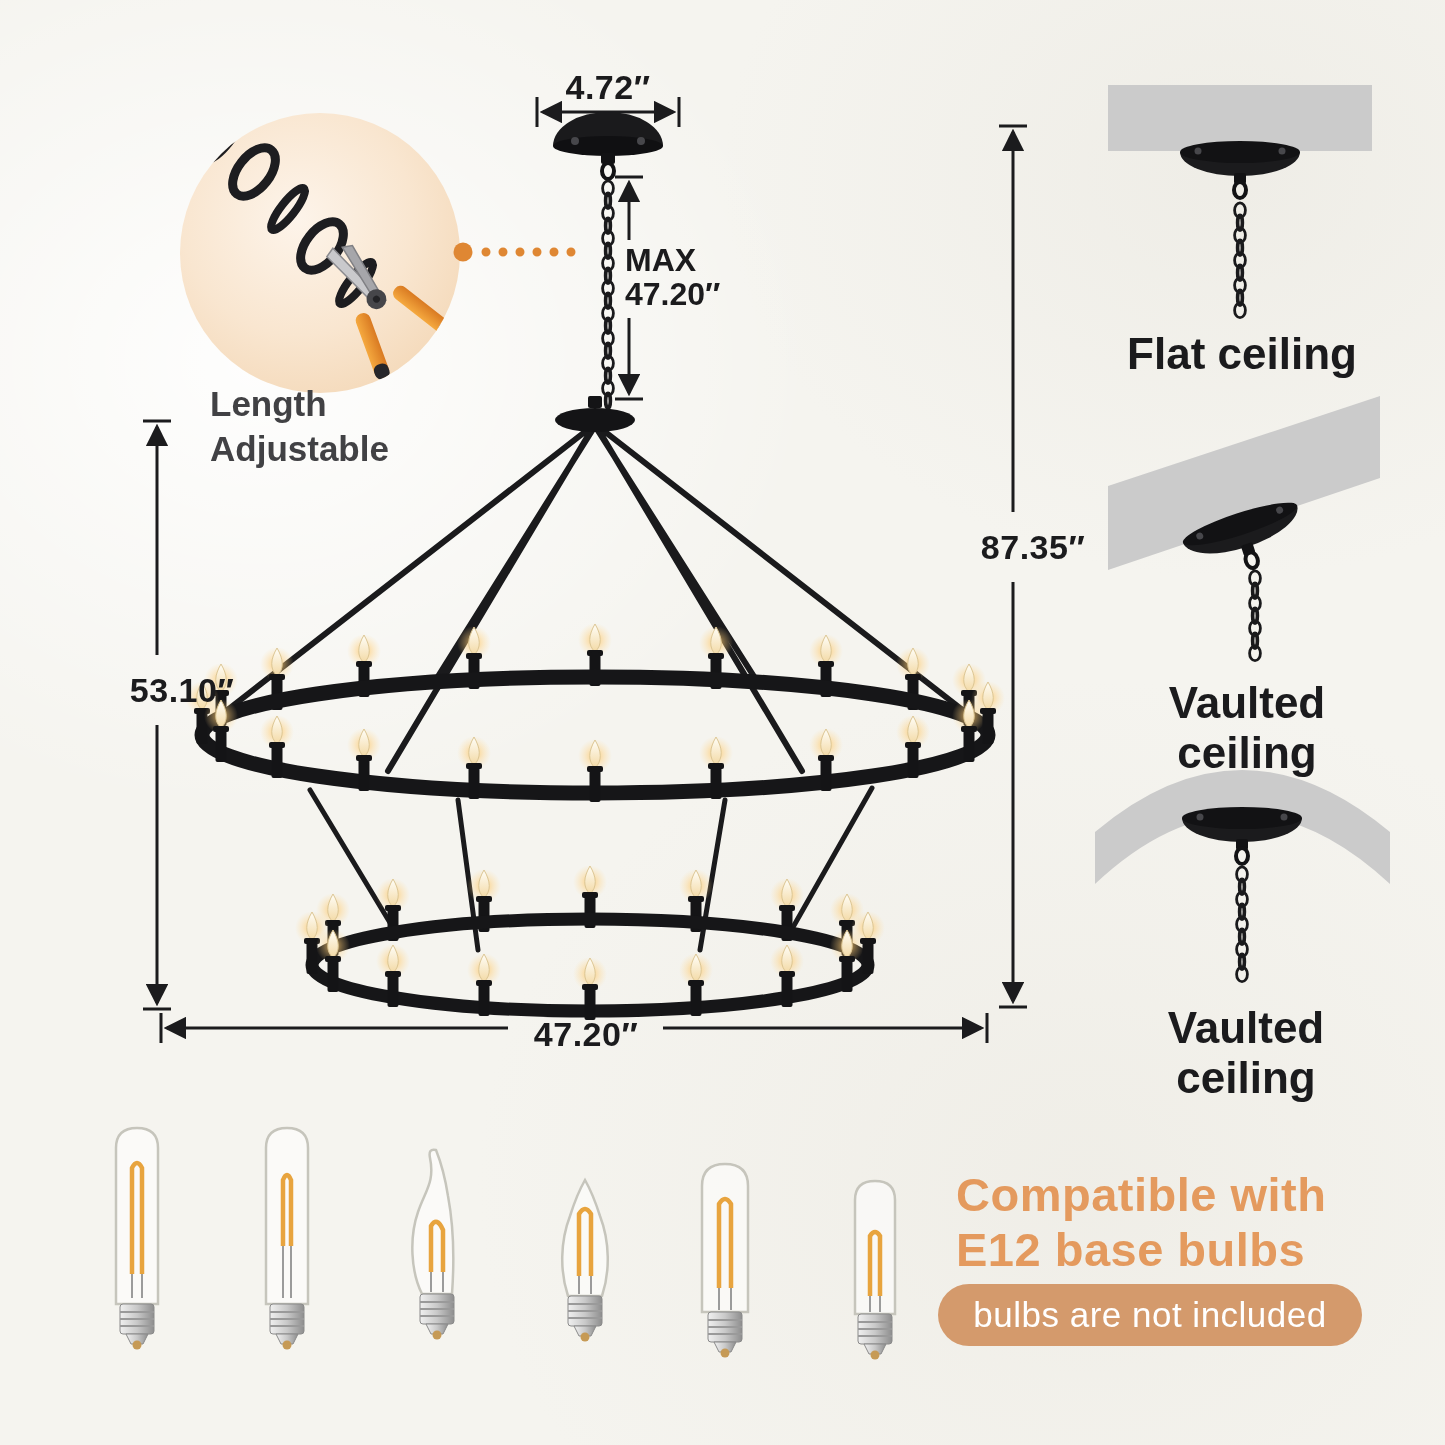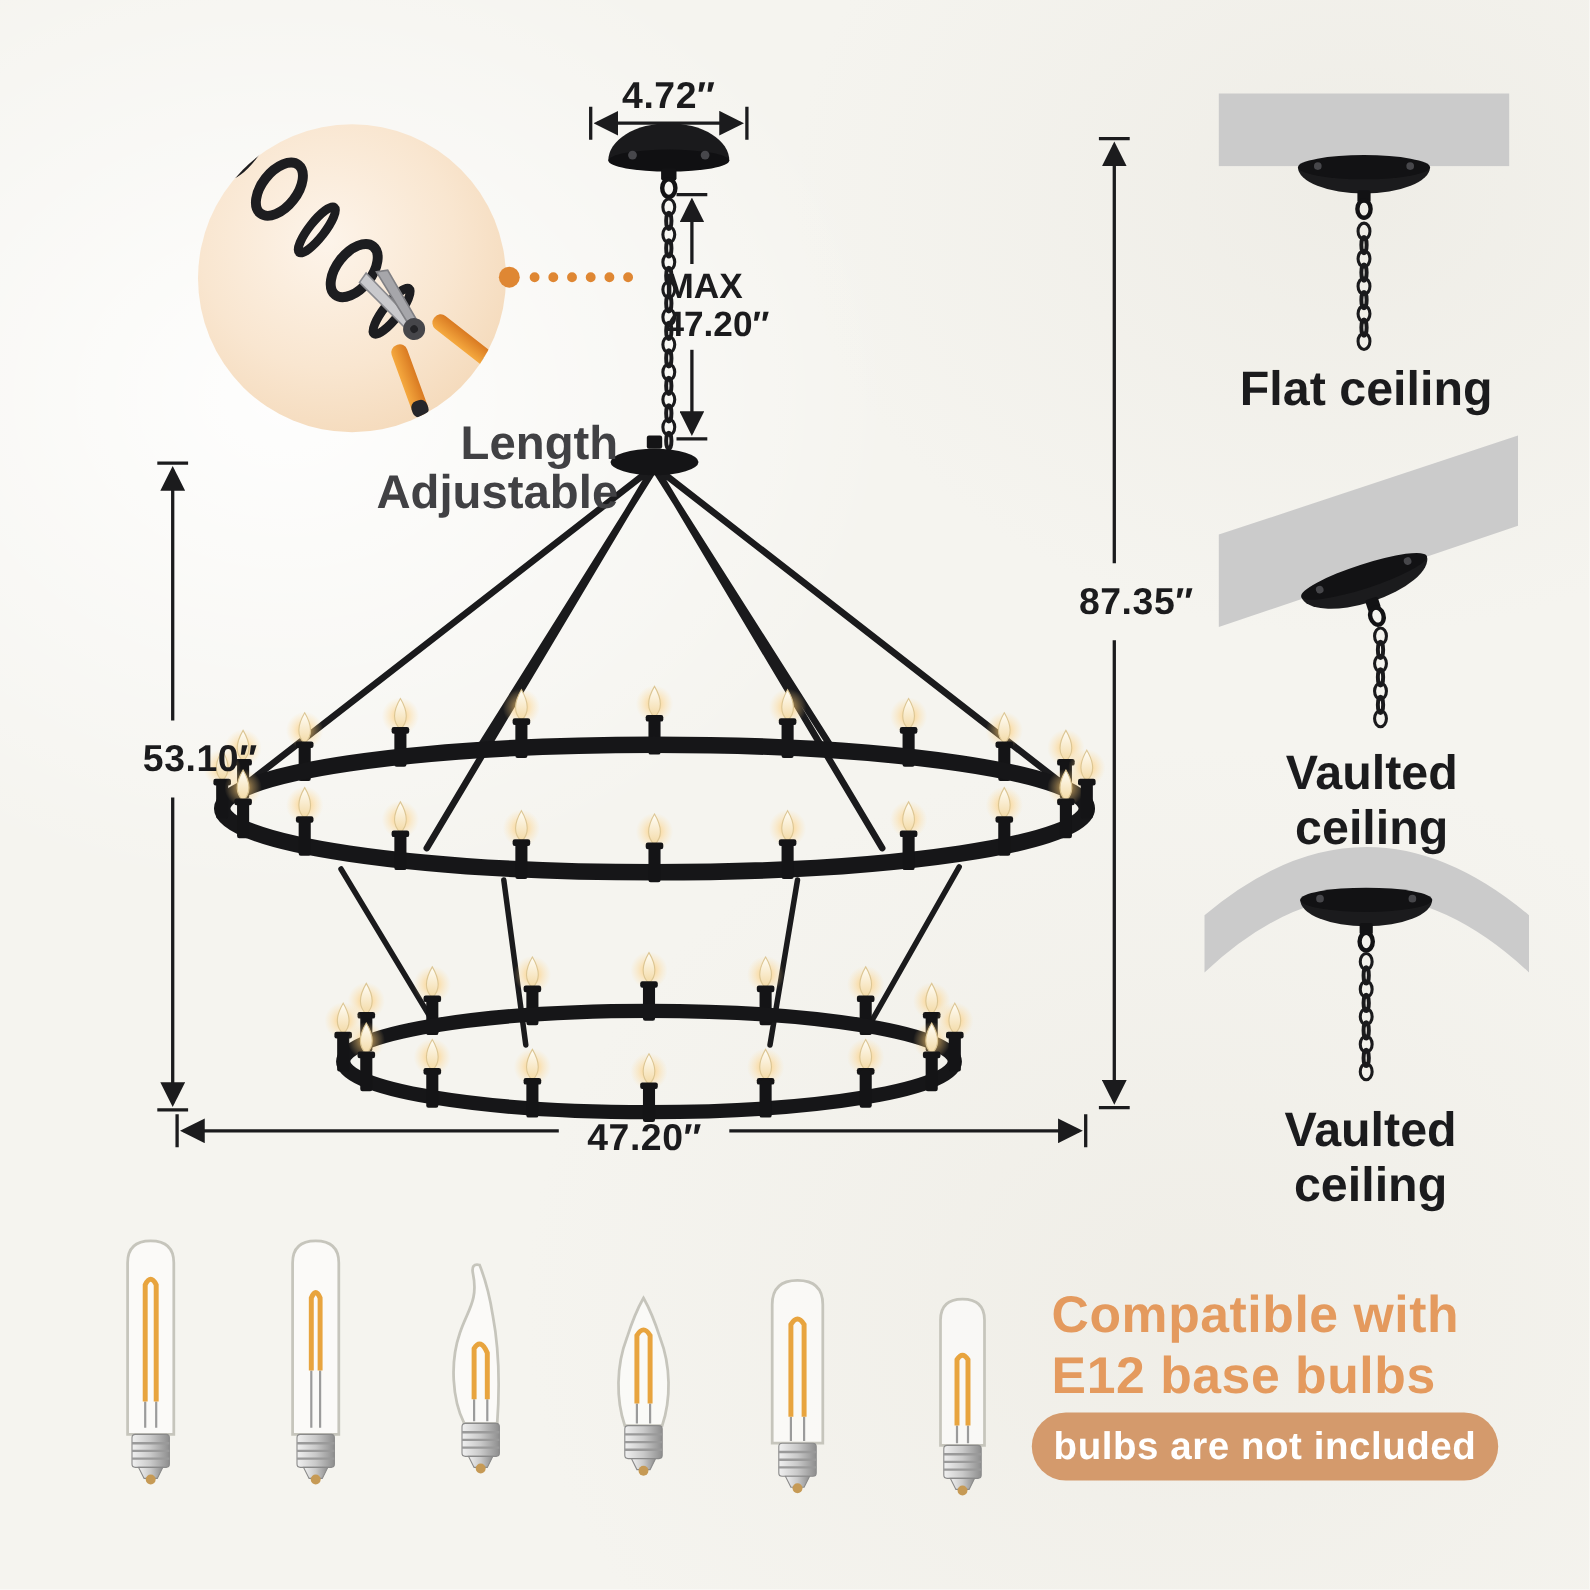--- a/index.html
+++ b/index.html
@@ -12,21 +12,21 @@
       radial-gradient(60% 50% at 75% 82%, rgba(238,236,229,.8), rgba(255,255,255,0) 70%),
       #f5f4ef;
   }
   svg.overlay{position:absolute;left:0;top:0;}
   .lbl{position:absolute;color:#1b1b1d;font-weight:700;}
   .dim{font-size:34px;text-align:center;letter-spacing:0.5px;}
   .ceil{width:304px;text-align:center;font-size:44px;font-weight:600;color:#1b1b1d;}
   .two-line span{display:block;}
   .pill{
     position:absolute;left:938px;top:1284px;width:424px;height:62px;border-radius:31px;
-    background:#d49a6c;color:#ffffff;font-size:35px;font-weight:700;
+    background:#d49a6c;color:#ffffff;font-size:35px;font-weight:400;
     display:flex;align-items:center;justify-content:center;letter-spacing:0.5px;
   }
 </style>
 </head>
 <body>
 
 <div class="canvas">
 
   <svg class="overlay" width="1445" height="1445" viewBox="0 0 1445 1445">
     <defs>
@@ -303,32 +303,32 @@
         <path d="M-20,136 L-20,22 Q-20,3 0,3 Q20,3 20,22 L20,136 Z" fill="#ffffff" fill-opacity="0.55" stroke="#c6c5bc" stroke-width="2.5"></path>
         <path d="M-5,118 V134 M5,118 V134" stroke="#9b9b9b" stroke-width="2" fill="none"></path>
         <path d="M-5,118 V58 Q0,50 5,58 V118" fill="none" stroke="#e8a43e" stroke-width="4.5"></path>
         <use href="#e12base" transform="translate(0,136)"></use>
       </g>
     </g>
   </svg>
 
   <div class="lbl dim" style="left:537px;top:68px;width:142px;">4.72″</div>
 
-  <div class="lbl two-line" style="left:604px;top:243px;font-size:32px;line-height:34px;">
+  <div class="lbl two-line" style="left:604px;top:243px;font-size:32px;line-height:34px;padding-left:21px;">
     <span>MAX</span>
     <span>47.20″</span>
   </div>
 
   <div class="lbl dim" style="left:108px;top:671px;width:148px;">53.10″</div>
 
   <div class="lbl dim" style="left:958px;top:528px;width:150px;">87.35″</div>
 
   <div class="lbl dim" style="left:515px;top:1015px;width:142px;">47.20″</div>
 
-  <div class="lbl two-line" style="left:210px;top:381px;width:352px;text-align:right;font-size:43px;line-height:45px;color:#414144;">
+  <div class="lbl two-line" style="left:210px;top:381px;width:352px;text-align:left;font-size:35px;line-height:45px;color:#414144;">
     <span>Length</span>
     <span>Adjustable</span>
   </div>
 
   <div class="lbl ceil" style="left:1090px;top:329px;">Flat ceiling</div>
 
   <div class="lbl ceil" style="left:1095px;top:678px;">Vaulted ceiling</div>
 
   <div class="lbl ceil" style="left:1094px;top:1003px;">Vaulted ceiling</div>
 

